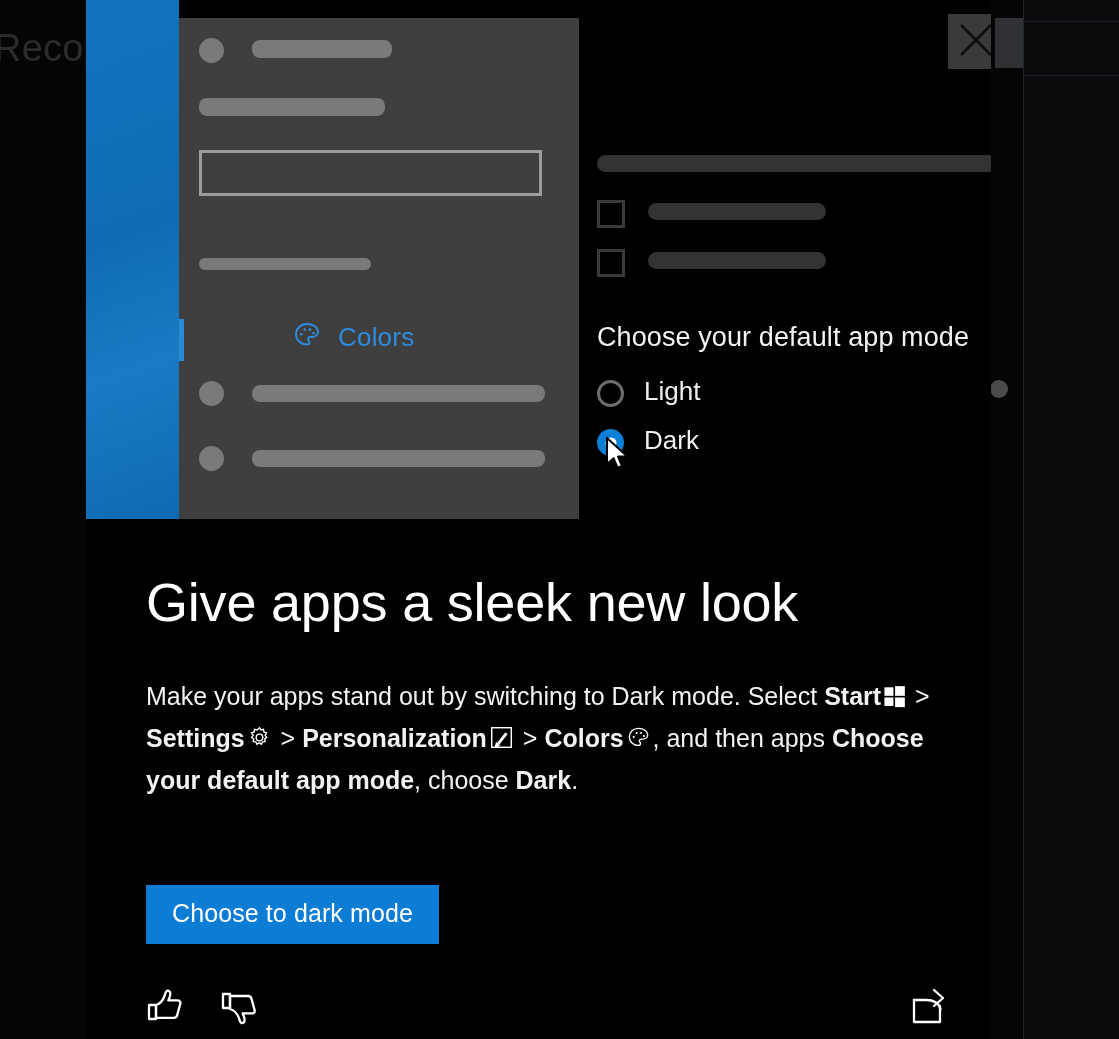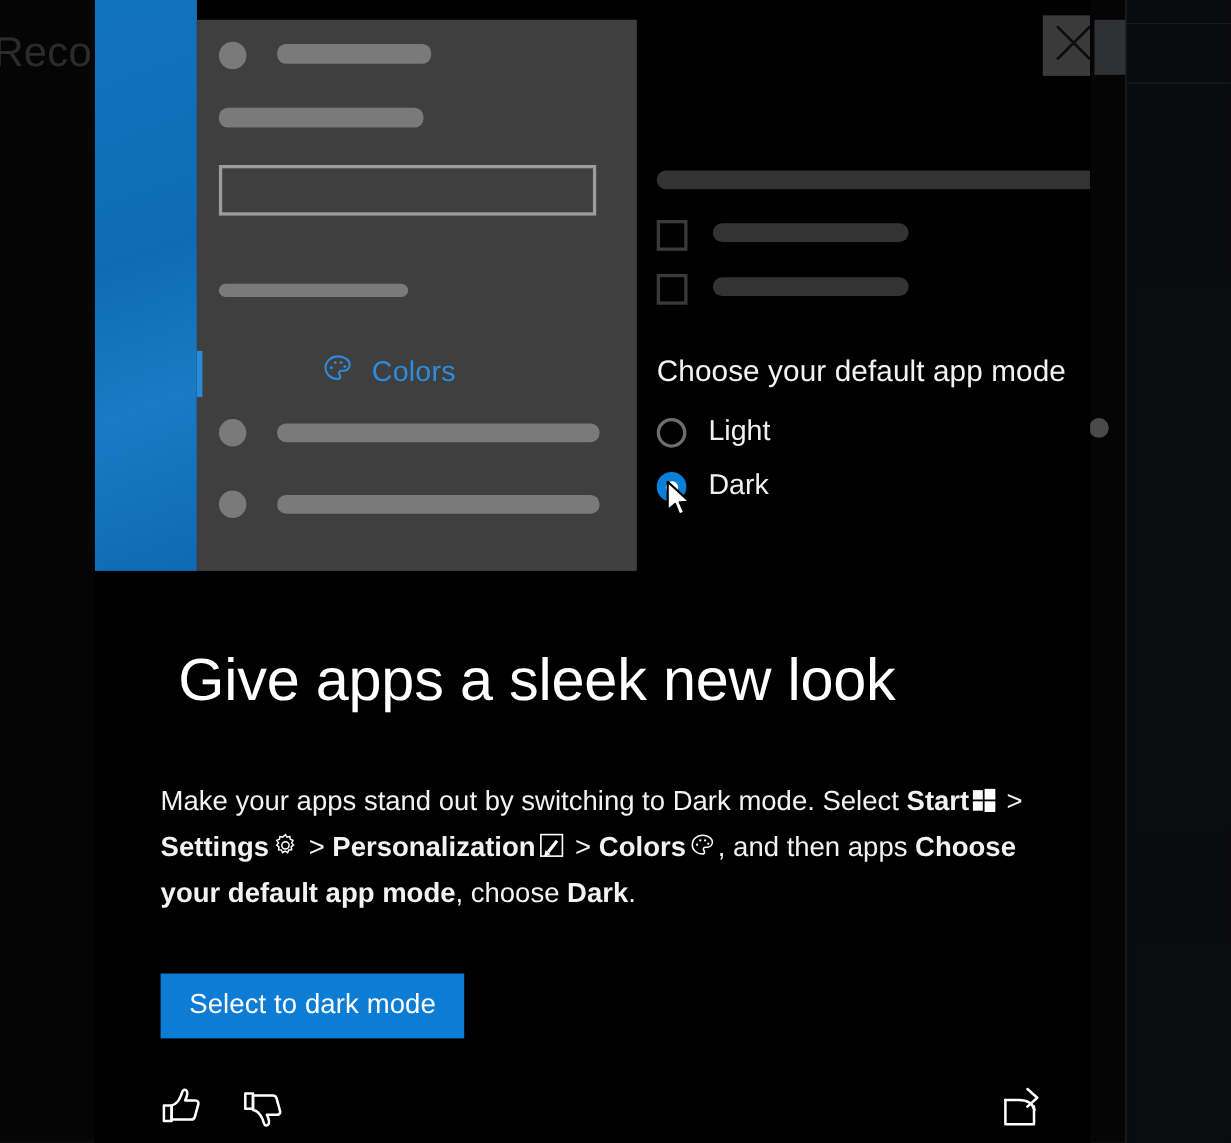--- a/index.html
+++ b/index.html
@@ -244,21 +244,21 @@
   }
 
   
   .content {
     position: absolute;
     left: 0;
     top: 519px;
     width: 905px;
   }
   .tip-heading {
-    margin: 16px;
+    margin: 0;
     padding: 55px 0 0 60px;
     font-size: 54px;
     line-height: 1.05;
     font-weight: 300;
     color: #ffffff;
     letter-spacing: -.2px;
   }
   .tip-body {
     margin: 0;
     padding: 46px 60px 0 60px;
@@ -433,21 +433,21 @@
               <path d="M7 17.2 L15.6 6.4 L18.6 8.8 L10 19.6 Z" fill="#ffffff" stroke="#000000" stroke-width="1"></path>
               <path d="M7 17.2 L6 21.2 L10 19.6 Z" fill="#ffffff" stroke="#ffffff" stroke-width="1"></path>
             </svg></span><span> &gt; </span><b>Colors</b><span class="inline-icon"><svg width="25" height="25" viewBox="0 0 24 24" fill="none" stroke="#ffffff" stroke-width="1.3">
               <path d="M12 3.2c-4.9 0-8.8 3.6-8.8 8.2 0 4.5 3.9 8.2 8.8 8.2 1.1 0 1.9-.8 1.9-1.8 0-.5-.2-.9-.5-1.2-.3-.3-.5-.7-.5-1.2 0-1 .8-1.8 1.9-1.8h1.6c2.4 0 4.4-1.9 4.4-4.3 0-3.4-3.9-6.1-8.8-6.1z"></path>
               <circle cx="7.4" cy="11.4" r="1" fill="#ffffff" stroke="none"></circle>
               <circle cx="10.2" cy="7.7" r="1" fill="#ffffff" stroke="none"></circle>
               <circle cx="14.4" cy="7.7" r="1" fill="#ffffff" stroke="none"></circle>
               <circle cx="17.2" cy="10.6" r="1" fill="#ffffff" stroke="none"></circle>
             </svg></span><span>, and then apps </span><b>Choose your default app mode</b><span>, choose </span><b>Dark</b><span>.</span></p>
 
-      <button class="cta-button">Select to dark mode</button>
+      <button class="cta-button">Choose to dark mode</button>
 
       <div class="footer">
         <div class="footer-left">
           <button class="icon-btn">
             <span>
               <svg width="46" height="46" viewBox="0 0 46 46" fill="none" stroke="#ffffff" stroke-width="2.3" stroke-linejoin="round">
                 <path d="M7 21 h7 v14 H7 z"></path>
                 <path d="M14 21 c4-1 7-5 8.5-9 1-2.7 1.2-5.4 3.3-5.4 1.9 0 2.7 1.8 2.4 4.2-.25 2-1.1 4-1.9 5.6h9.3c2 0 3.2 1.5 2.7 3.3l-3.1 11.4c-.4 1.6-1.8 2.7-3.4 2.7H14 z"></path>
               </svg>
             </span>

